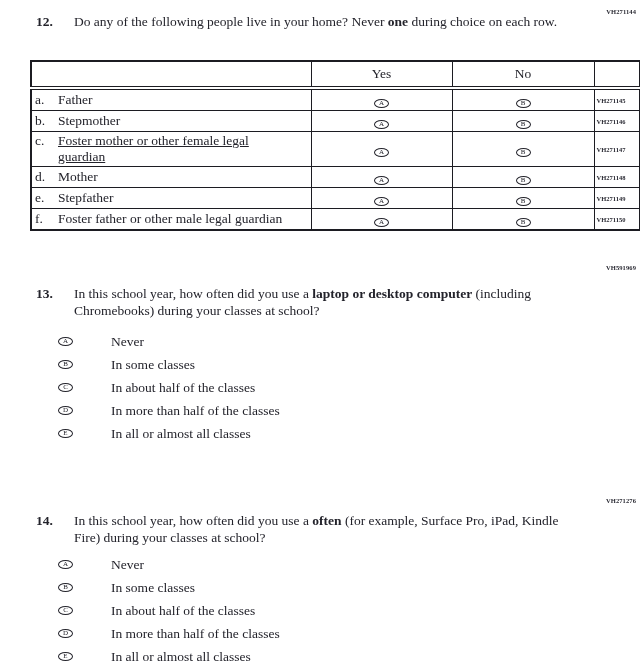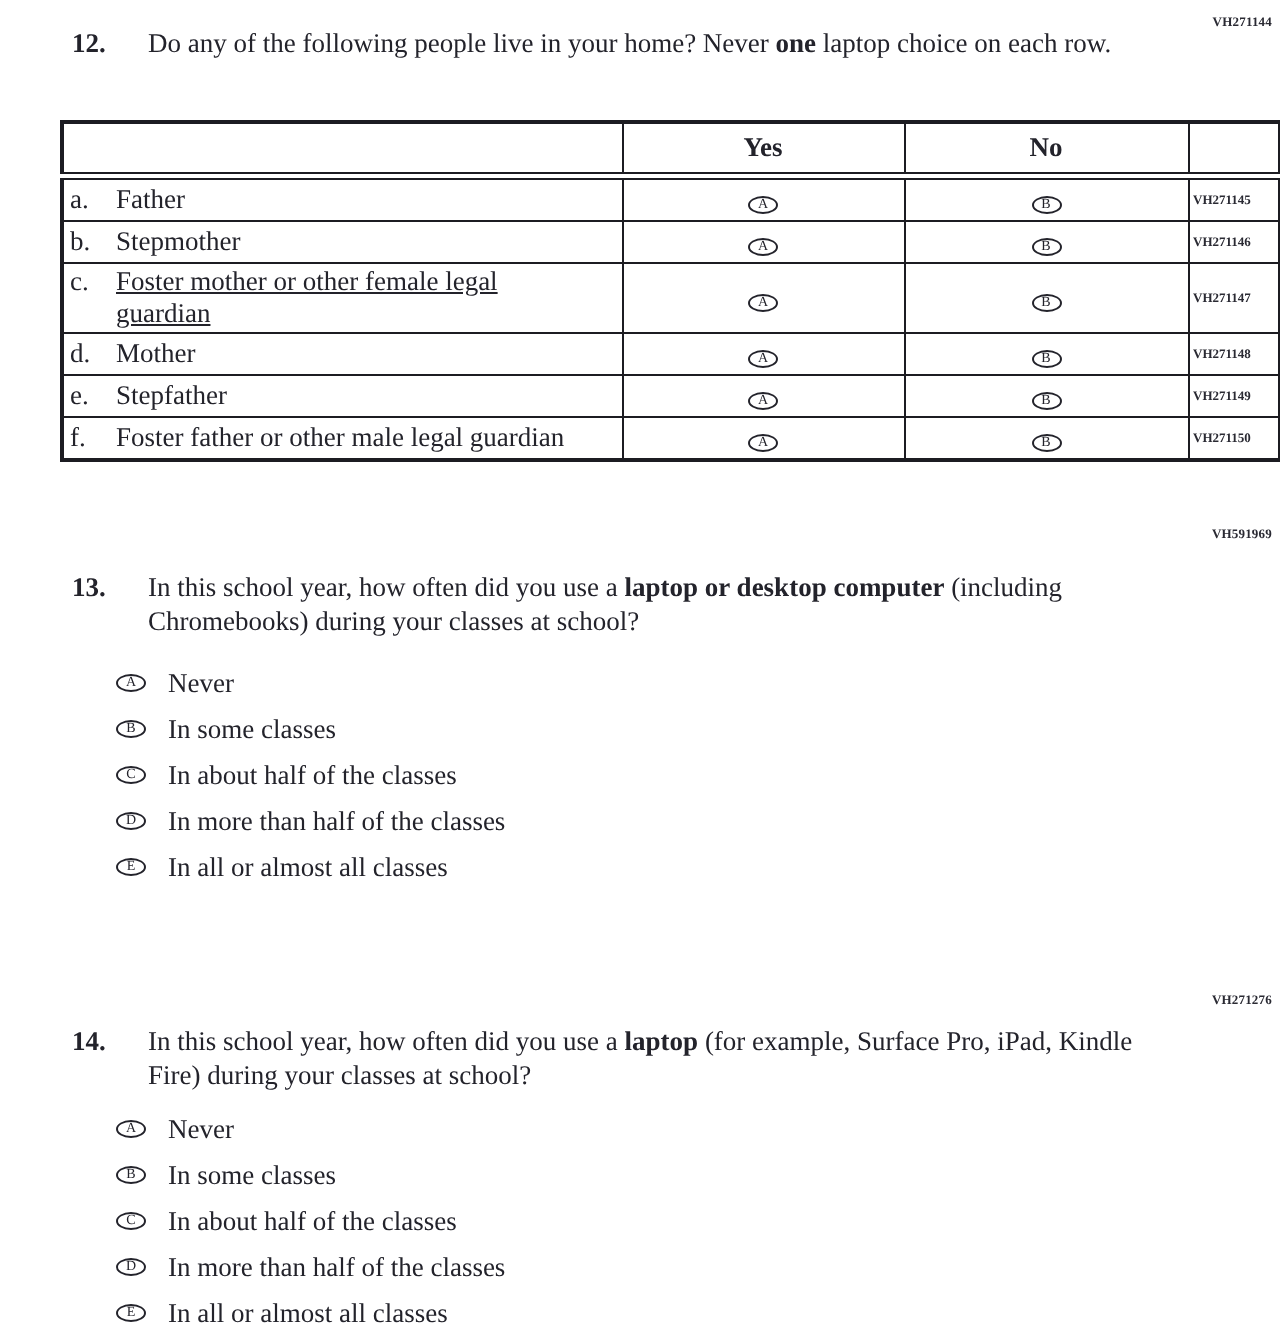--- a/index.html
+++ b/index.html
@@ -16,50 +16,50 @@
   .qtext { font-size:13.5px; line-height:16.5px; }
   .qtext b { font-weight:bold; }
 
   table.home-table {
     position:absolute; top:60px; left:30px; width:609px;
     border-collapse:collapse; table-layout:fixed;
   }
   table.home-table th, table.home-table td { border:1px solid #1c1c22; }
   table.home-table { border:2px solid #1c1c22; }
   table.home-table thead th {
-    border-bottom:4px double #1c1c22; font-size:13.5px; font-weight:bold;
+    border-bottom:4px double #1c1c22; font-size:13.5px; font-weight:normal;
     height:22px; text-align:center; vertical-align:middle;
   }
   td.cell-label { padding:1px 3px; font-size:13.5px; vertical-align:middle; }
   .row-line { display:flex; align-items:flex-start; line-height:16px; }
   .row-letter { flex:0 0 23px; }
   .row-text { flex:1; }
   td.cell-opt { text-align:center; vertical-align:middle; height:16px; }
   td.cell-code {
     font-size:6.5px; font-weight:bold; vertical-align:middle;
     padding:0 2px; color:#2a2a33;
   }
   .oval {
     display:inline-flex; align-items:center; justify-content:center;
     width:15px; height:9px; border:1px solid #23232b; border-radius:50%;
     font-size:7px; line-height:1; background:#fff; box-sizing:border-box;
   }
   .options { position:absolute; left:58px; }
   .option { height:23px; display:flex; align-items:center; }
   .option .oval { flex:0 0 15px; margin-right:11px; }
-  .option-label { font-size:13.5px; }
+  .option-label { font-size:13.5px;margin-left:27px; }
 </style>
 </head>
 <body>
 
 <span class="vcode" style="top:8px;">VH271144</span>
 
 <div class="question" style="top:14px; width:535px;">
   <span class="qnum">12.</span>
-  <div class="qtext" style="width:510px;"><span>Do any of the following people live in your home? Never </span><b>one</b><span> laptop choice on each row.</span></div>
+  <div class="qtext" style="width:510px;"><span>Do any of the following people live in your home? Never </span><b>one</b><span> during choice on each row.</span></div>
 </div>
 
 <table class="home-table">
   <colgroup>
     <col style="width:280px">
       <col style="width:141px">
       <col style="width:142px">
       <col style="width:46px">
   </colgroup>
   <thead>
@@ -167,21 +167,21 @@
   <div class="option">
       <span class="oval">E</span>
       <span class="option-label">In all or almost all classes</span>
     </div>
 </div>
 
 <span class="vcode" style="top:497px;">VH271276</span>
 
 <div class="question" style="top:513px; width:535px;">
   <span class="qnum">14.</span>
-  <div class="qtext" style="width:500px;"><span>In this school year, how often did you use a </span><b>laptop</b><span> (for example, Surface Pro, iPad, Kindle Fire) during your classes at school?</span></div>
+  <div class="qtext" style="width:500px;"><span>In this school year, how often did you use a </span><b>often</b><span> (for example, Surface Pro, iPad, Kindle Fire) during your classes at school?</span></div>
 </div>
 
 <div class="options" style="top:553px;">
   <div class="option">
       <span class="oval">A</span>
       <span class="option-label">Never</span>
     </div>
   <div class="option">
       <span class="oval">B</span>
       <span class="option-label">In some classes</span>

